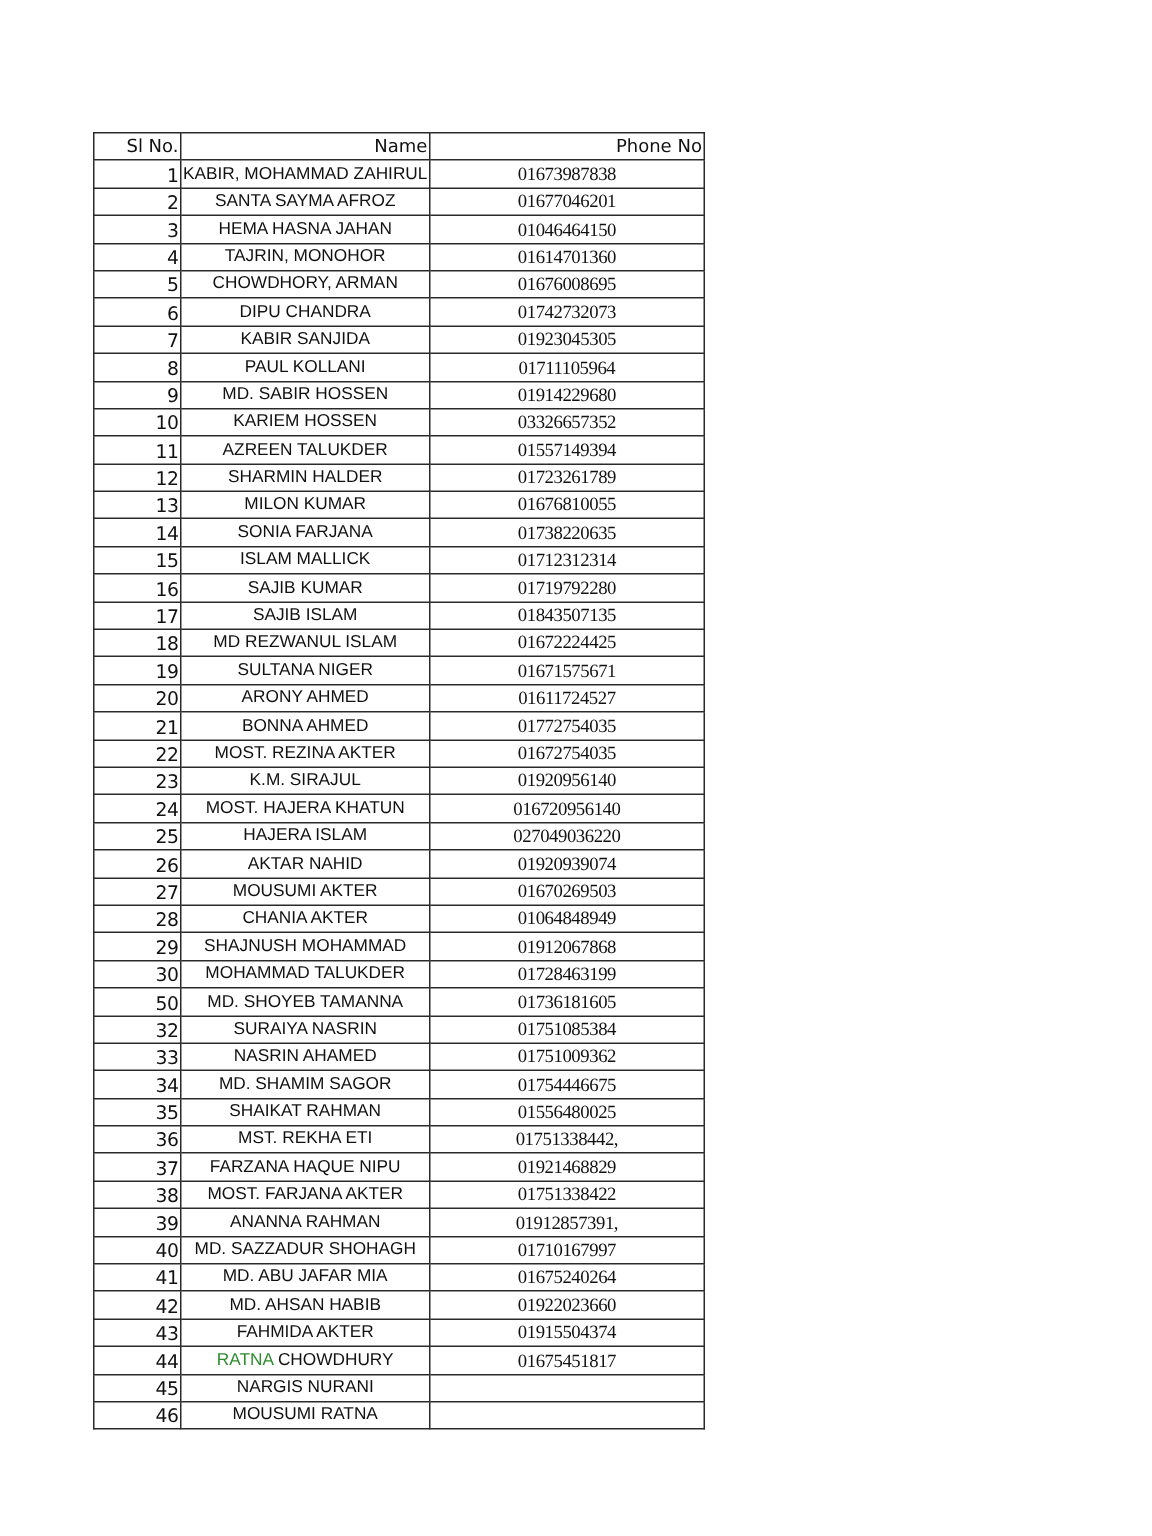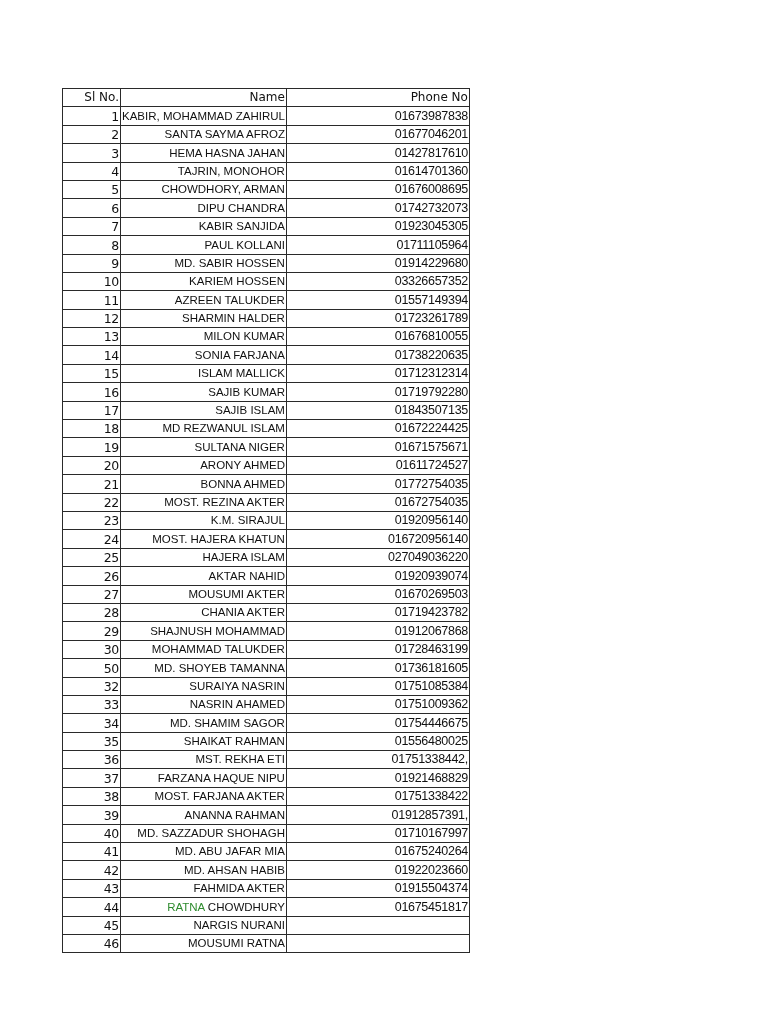--- a/index.html
+++ b/index.html
@@ -31,27 +31,27 @@
     td.sl {
       text-align: right;
       font-family: "DejaVu Sans", sans-serif;
       font-size: 12.5px;
       padding-right: 1px;
       letter-spacing: -0.3px;
     }
     td.name {
       font-family: "Liberation Sans", sans-serif;
       font-size: 11.5px;
-      text-align: right;
+      text-align: center;
       overflow: visible;
     }
     td.phone {
-      font-family: Liberation Sans, sans-serif;
+      font-family: Liberation Serif, serif;
       font-size: 12.5px;
-      text-align: right;
+      text-align: center;
       letter-spacing: -0.3px;
     }
     .green { color: #2e8b2e; }
   </style>
 </head>
 <body>
 
 <table class="sheet">
   <colgroup>
     <col class="c-sl">
@@ -72,21 +72,21 @@
         <td class="phone">01673987838</td>
       </tr>
       <tr>
         <td class="sl">2</td>
         <td class="name">SANTA SAYMA AFROZ</td>
         <td class="phone">01677046201</td>
       </tr>
       <tr>
         <td class="sl">3</td>
         <td class="name">HEMA HASNA JAHAN</td>
-        <td class="phone">01427817610</td>
+        <td class="phone">01046464150</td>
       </tr>
       <tr>
         <td class="sl">4</td>
         <td class="name">TAJRIN, MONOHOR</td>
         <td class="phone">01614701360</td>
       </tr>
       <tr>
         <td class="sl">5</td>
         <td class="name">CHOWDHORY, ARMAN</td>
         <td class="phone">01676008695</td>
@@ -197,21 +197,21 @@
         <td class="phone">01920939074</td>
       </tr>
       <tr>
         <td class="sl">27</td>
         <td class="name">MOUSUMI AKTER</td>
         <td class="phone">01670269503</td>
       </tr>
       <tr>
         <td class="sl">28</td>
         <td class="name">CHANIA AKTER</td>
-        <td class="phone">01719423782</td>
+        <td class="phone">01064848949</td>
       </tr>
       <tr>
         <td class="sl">29</td>
         <td class="name">SHAJNUSH MOHAMMAD</td>
         <td class="phone">01912067868</td>
       </tr>
       <tr>
         <td class="sl">30</td>
         <td class="name">MOHAMMAD TALUKDER</td>
         <td class="phone">01728463199</td>

